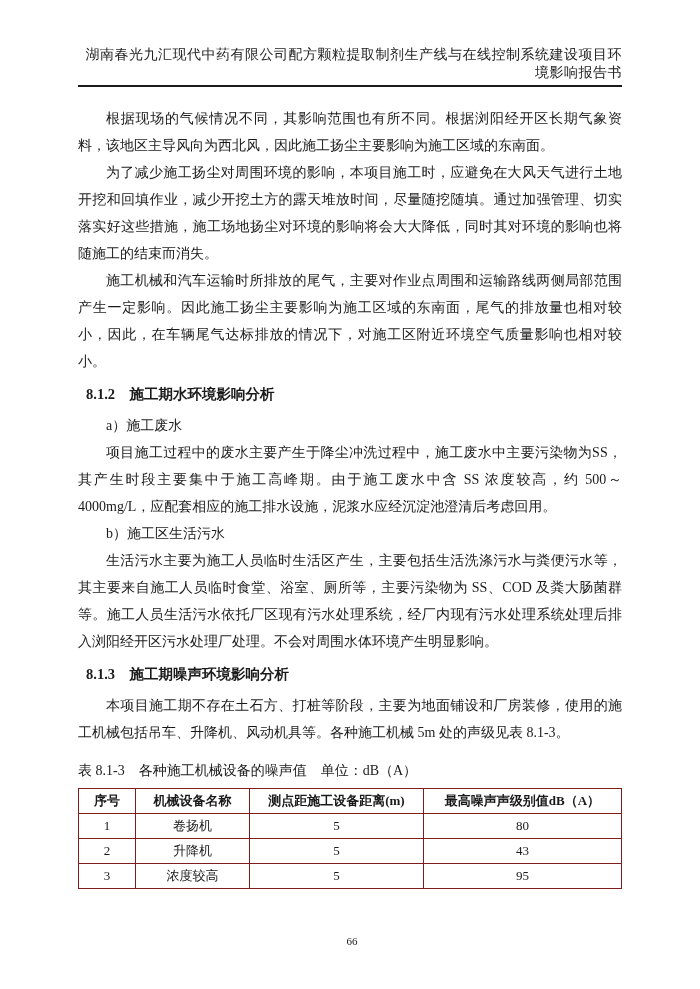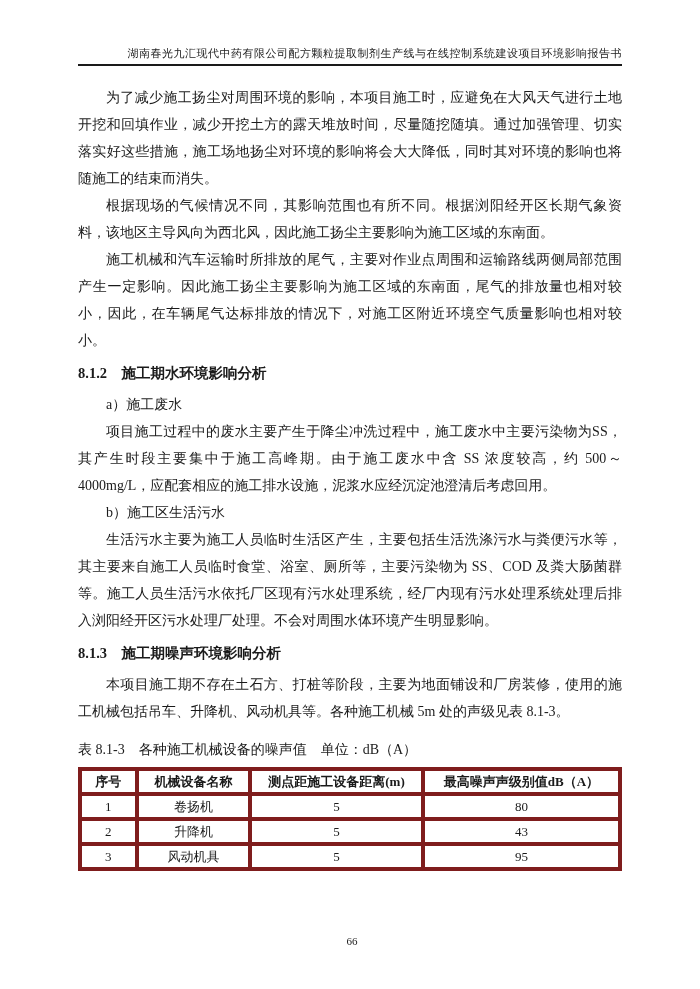--- a/index.html
+++ b/index.html
@@ -12,57 +12,57 @@
     overflow: hidden;
   }
   .page {
     width: 700px; height: 989px;
     background: #ffffff;
     position: relative;
     padding: 46px 78px 0 78px;
   }
   .running-header {
     text-align: right;
-    font-size: 11px;
+    font-size: 14px;
     letter-spacing: 0.5px;
     color: #222;
     padding-bottom: 3px;
   }
   .header-rule {
     border: none;
     border-top: 2px solid #1a1a1a;
     height: 0;
     margin-bottom: 18px;
   }
   .content {
     font-size: 14px;
     line-height: 27px;
     text-align: justify;
   }
   .para { text-indent: 2em; }
   .sub-heading { text-indent: 2em; }
   .section-heading {
     font-weight: bold;
     font-size: 14.5px;
-    margin: 6px 0 4px 0;
+    margin: 6px 0 4px 8px;
   }
   .table-caption {
     text-align: left;
     font-weight: normal;
     margin-top: 11px;
     margin-bottom: 4px;
   }
   table.noise-table {
     width: 100%;
     border-collapse: collapse;
     font-size: 13px;
     line-height: 16px;
   }
   table.noise-table th, table.noise-table td {
-    border: 4px solid #7f1d1d;
+    border: 1px solid #7f1d1d;
     text-align: center;
     vertical-align: middle;
     height: 25px;
     padding: 1px 2px;
   }
   table.noise-table th { font-weight: bold; }
   .col-no { width: 10.5%; }
   .col-name { width: 21%; }
   .col-dist { width: 32%; }
   .col-db { width: 36.5%; }
@@ -77,22 +77,22 @@
 </style>
 </head>
 <body>
 
 <div class="page">
 
   <div class="running-header">湖南春光九汇现代中药有限公司配方颗粒提取制剂生产线与在线控制系统建设项目环境影响报告书</div>
   <hr class="header-rule">
 
   <div class="content">
+    <p class="para">根据现场的气候情况不同，其影响范围也有所不同。根据浏阳经开区长期气象资料，该地区主导风向为西北风，因此施工扬尘主要影响为施工区域的东南面。</p>
     <p class="para">为了减少施工扬尘对周围环境的影响，本项目施工时，应避免在大风天气进行土地开挖和回填作业，减少开挖土方的露天堆放时间，尽量随挖随填。通过加强管理、切实落实好这些措施，施工场地扬尘对环境的影响将会大大降低，同时其对环境的影响也将随施工的结束而消失。</p>
-    <p class="para">根据现场的气候情况不同，其影响范围也有所不同。根据浏阳经开区长期气象资料，该地区主导风向为西北风，因此施工扬尘主要影响为施工区域的东南面。</p>
     <p class="para">施工机械和汽车运输时所排放的尾气，主要对作业点周围和运输路线两侧局部范围产生一定影响。因此施工扬尘主要影响为施工区域的东南面，尾气的排放量也相对较小，因此，在车辆尾气达标排放的情况下，对施工区附近环境空气质量影响也相对较小。</p>
     <p class="section-heading">8.1.2　施工期水环境影响分析</p>
     <p class="sub-heading">a）施工废水</p>
     <p class="para">项目施工过程中的废水主要产生于降尘冲洗过程中，施工废水中主要污染物为SS，其产生时段主要集中于施工高峰期。由于施工废水中含 SS 浓度较高，约 500～4000mg/L，应配套相应的施工排水设施，泥浆水应经沉淀池澄清后考虑回用。</p>
     <p class="sub-heading">b）施工区生活污水</p>
     <p class="para">生活污水主要为施工人员临时生活区产生，主要包括生活洗涤污水与粪便污水等，其主要来自施工人员临时食堂、浴室、厕所等，主要污染物为 SS、COD 及粪大肠菌群等。施工人员生活污水依托厂区现有污水处理系统，经厂内现有污水处理系统处理后排入浏阳经开区污水处理厂处理。不会对周围水体环境产生明显影响。</p>
     <p class="section-heading">8.1.3　施工期噪声环境影响分析</p>
     <p class="para">本项目施工期不存在土石方、打桩等阶段，主要为地面铺设和厂房装修，使用的施工机械包括吊车、升降机、风动机具等。各种施工机械 5m 处的声级见表 8.1-3。</p>
     <p class="table-caption">表 8.1-3　各种施工机械设备的噪声值　单位：dB（A）</p>
 
@@ -113,21 +113,21 @@
           <td>80</td>
         </tr>
         <tr>
           <td>2</td>
           <td>升降机</td>
           <td>5</td>
           <td>43</td>
         </tr>
         <tr>
           <td>3</td>
-          <td>风动机具</td>
+          <td>浓度较高</td>
           <td>5</td>
           <td>95</td>
         </tr>
       </tbody>
     </table>
   </div>
 
   <div class="footer">
     <span>66</span>
   </div>

